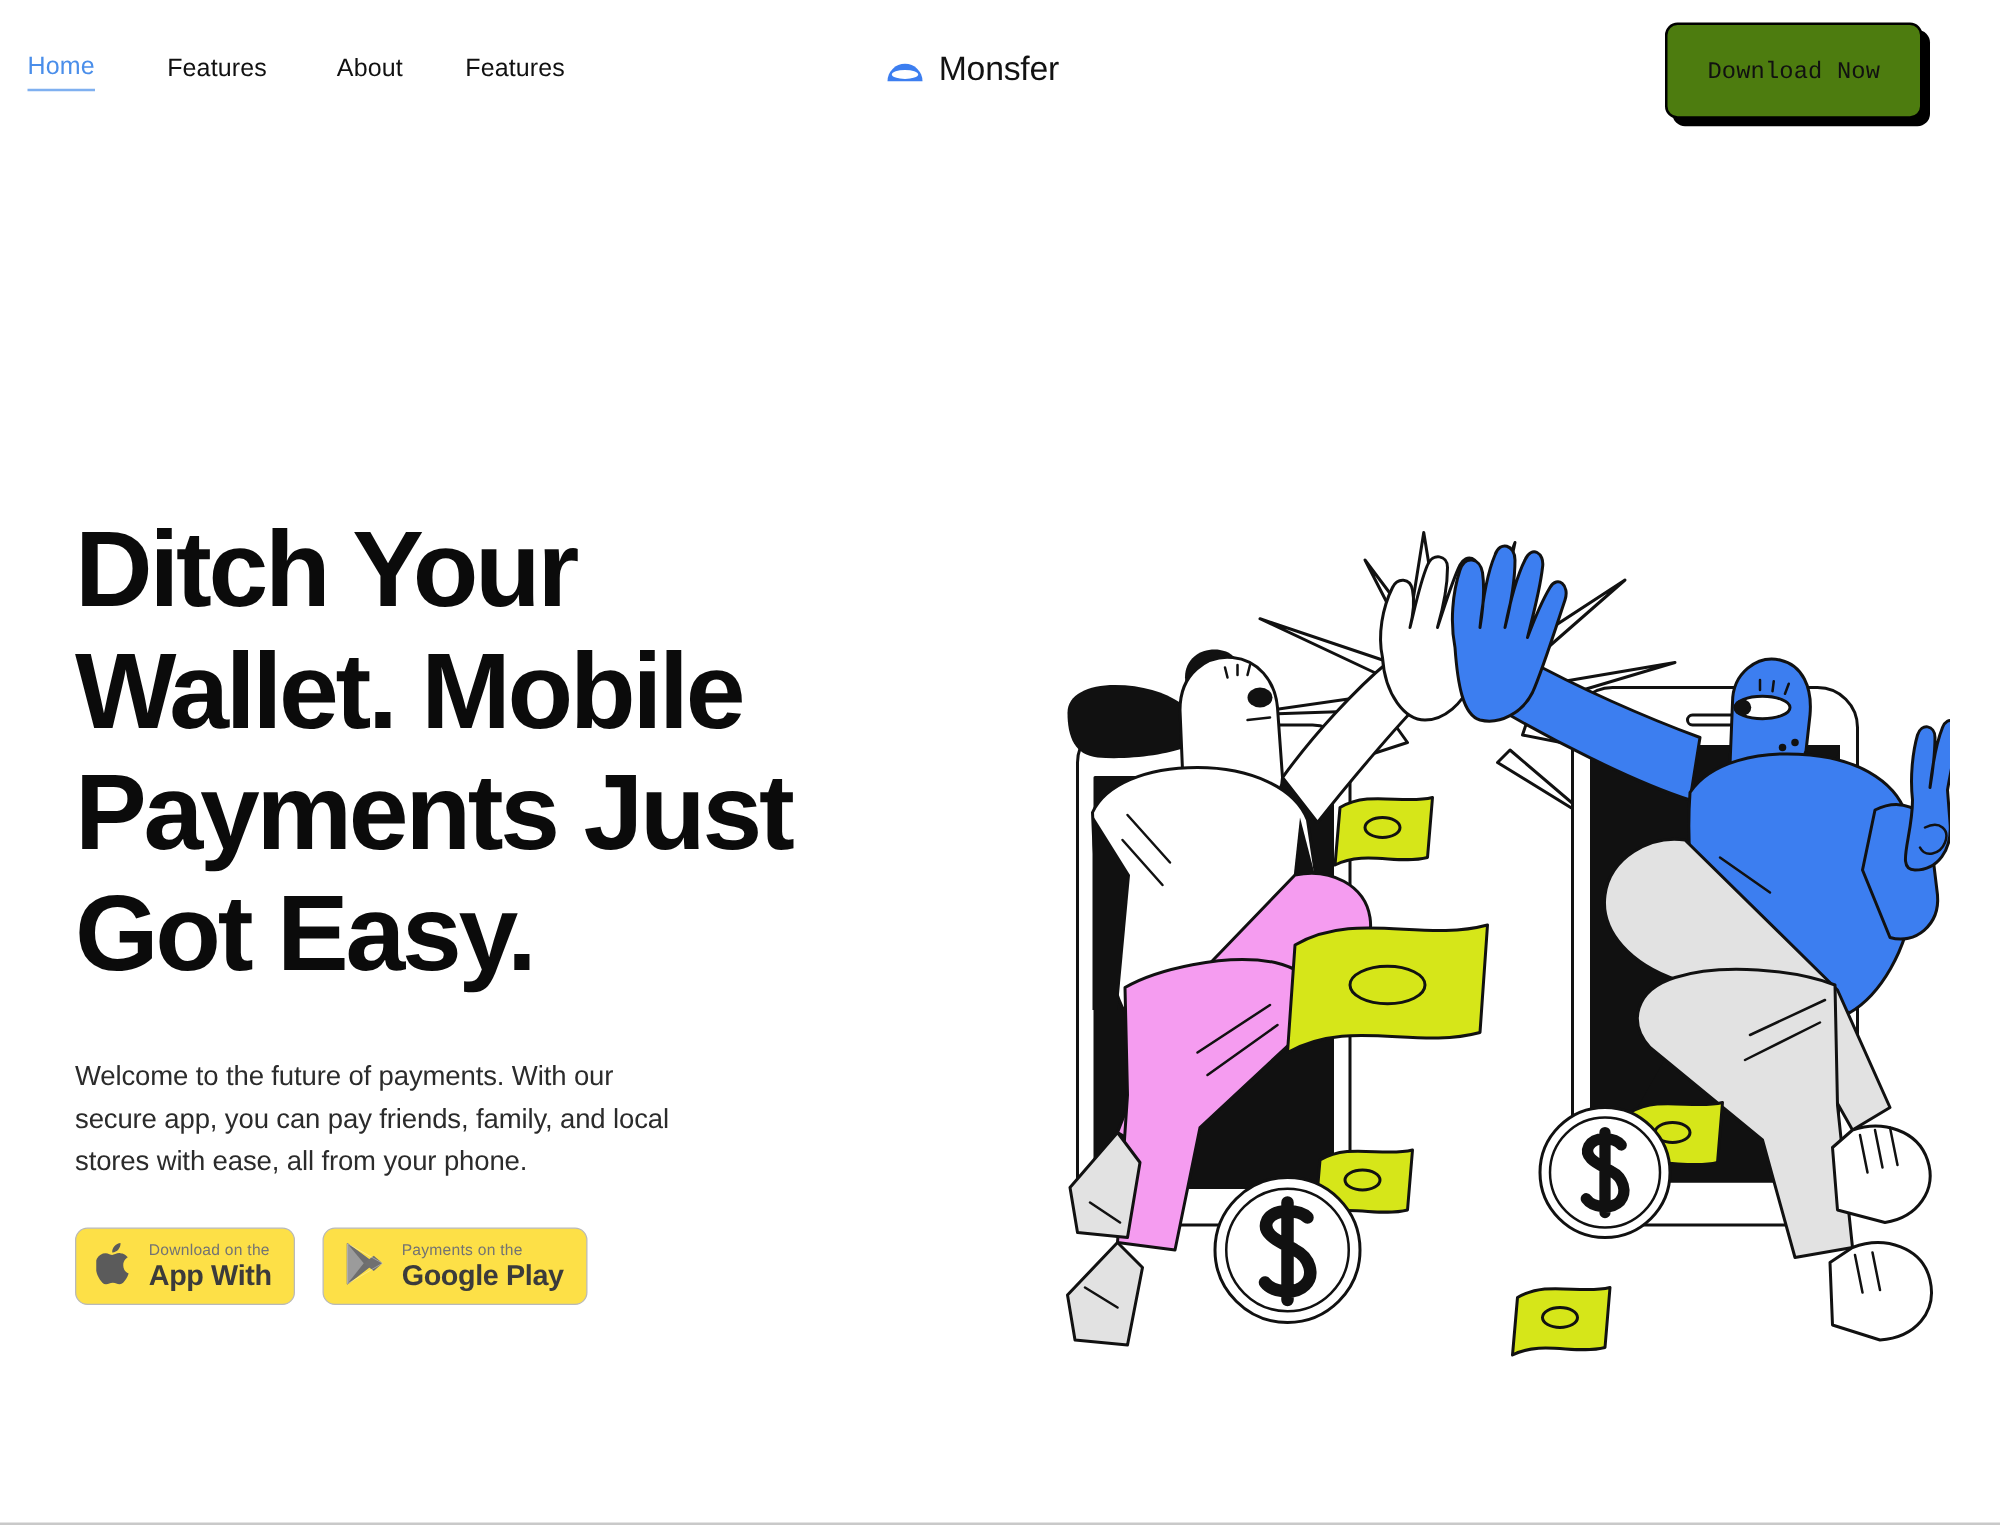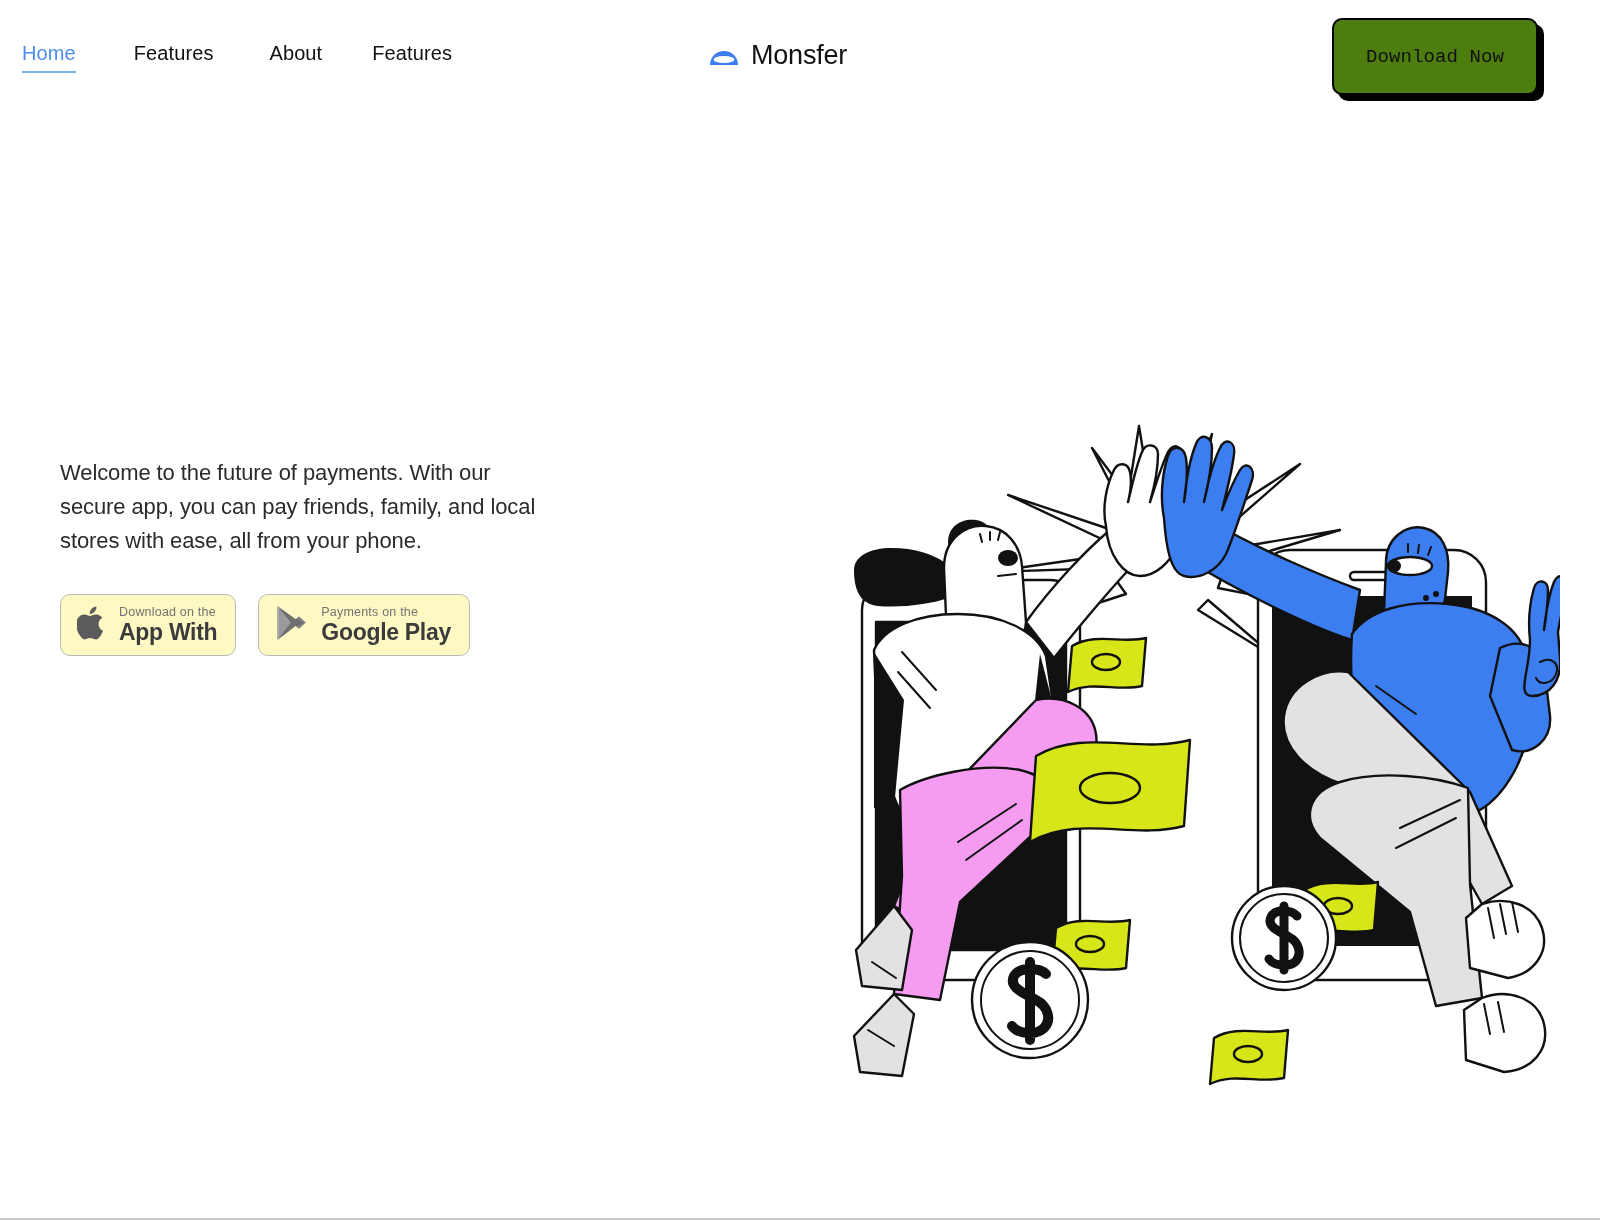--- a/index.html
+++ b/index.html
@@ -23,21 +23,21 @@
     position: absolute;
     top: 0; left: 0;
     width: 1600px;
     height: 118px;
   }
   .nav {
     position: absolute;
     left: 22px;
     top: 42px;
     display: flex;
-    align-items: flex-start;
+    align-items: flex-end;
     gap: 0px;
   }
   .nav-item {
     font-size: 20px;
     font-weight: 500;
     color: #111111;
     letter-spacing: 0.1px;
     text-decoration: none;
     padding: 0 0 6px 0;
     white-space: nowrap;
@@ -127,21 +127,21 @@
     gap: 22px;
   }
   .store-badge {
     display: flex;
     align-items: center;
     gap: 12px;
     height: 62px;
     padding: 0 18px 0 16px;
     border: 1.5px solid #b9b9b9;
     border-radius: 10px;
-    background: #fef9c3;
+    background: #fde047;
     cursor: pointer;
     text-decoration: none;
   }
   .store-badge .glyph { flex: 0 0 auto; display:block; }
   .store-text { display: flex; flex-direction: column; justify-content: center; line-height: 1; }
   .store-small {
     font-size: 12.5px;
     color: #737373;
     letter-spacing: 0.2px;
     margin-bottom: 3px;
@@ -188,20 +188,21 @@
     </div>
 
     <div class="cta-wrap">
       <div class="cta-shadow"></div>
       <button class="cta-btn">Download Now</button>
     </div>
 
   </div>
 
   <div class="hero-left">
+    <h1 class="hero-title">Ditch Your Wallet. Mobile Payments Just Got Easy.</h1>
     <p class="hero-sub">Welcome to the future of payments. With our secure app, you can pay friends, family, and local stores with ease, all from your phone.</p>
 
     <div class="store-row">
 
       <a class="store-badge" href="#">
         <span class="glyph">
           <svg width="30" height="36" viewBox="0 0 30 36" xmlns="http://www.w3.org/2000/svg">
             <path d="M21.6 19.1c0-4.2 3.4-6.2 3.6-6.3-2-2.9-5-3.3-6.1-3.3-2.6-.3-5 1.5-6.3 1.5-1.3 0-3.3-1.5-5.4-1.4-2.8 0-5.3 1.6-6.8 4.1-2.9 5-0.7 12.5 2.1 16.6 1.4 2 3 4.2 5.2 4.1 2.1-.1 2.9-1.3 5.4-1.3s3.2 1.3 5.4 1.3c2.2 0 3.6-2 5-4 1.6-2.3 2.2-4.5 2.2-4.6-.1 0-4.3-1.6-4.3-6.7z" fill="#5b5b5b"></path>
             <path d="M17.7 6.6c1.1-1.4 1.9-3.3 1.7-5.2-1.6.1-3.7 1.1-4.9 2.5-1 1.2-2 3.2-1.7 5 1.8.1 3.7-.9 4.9-2.3z" fill="#5b5b5b"></path>
           </svg>

